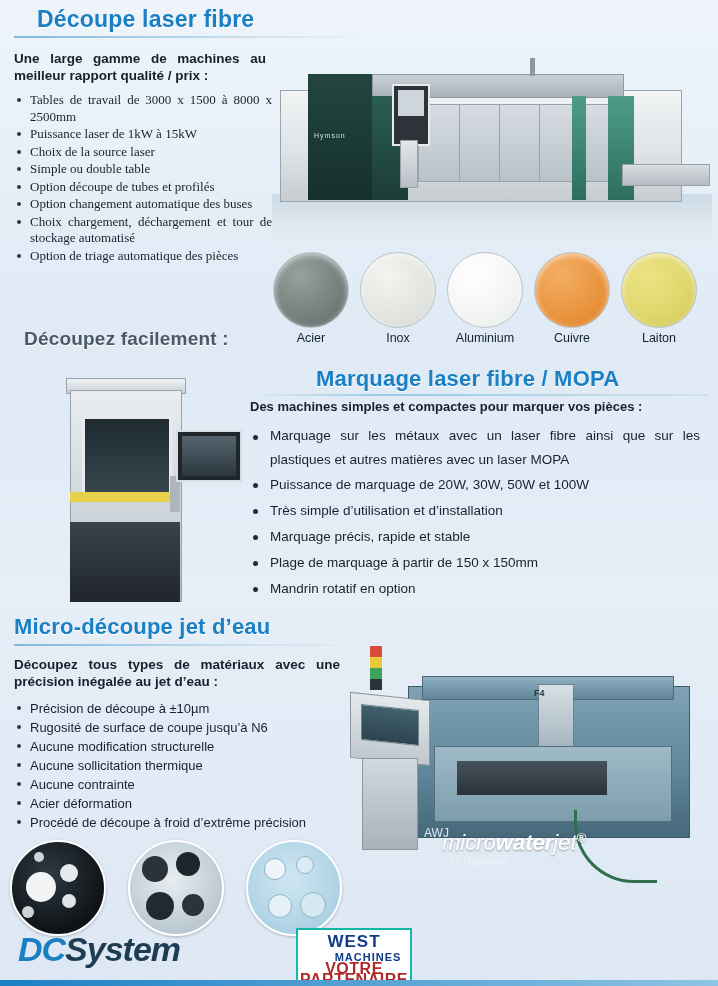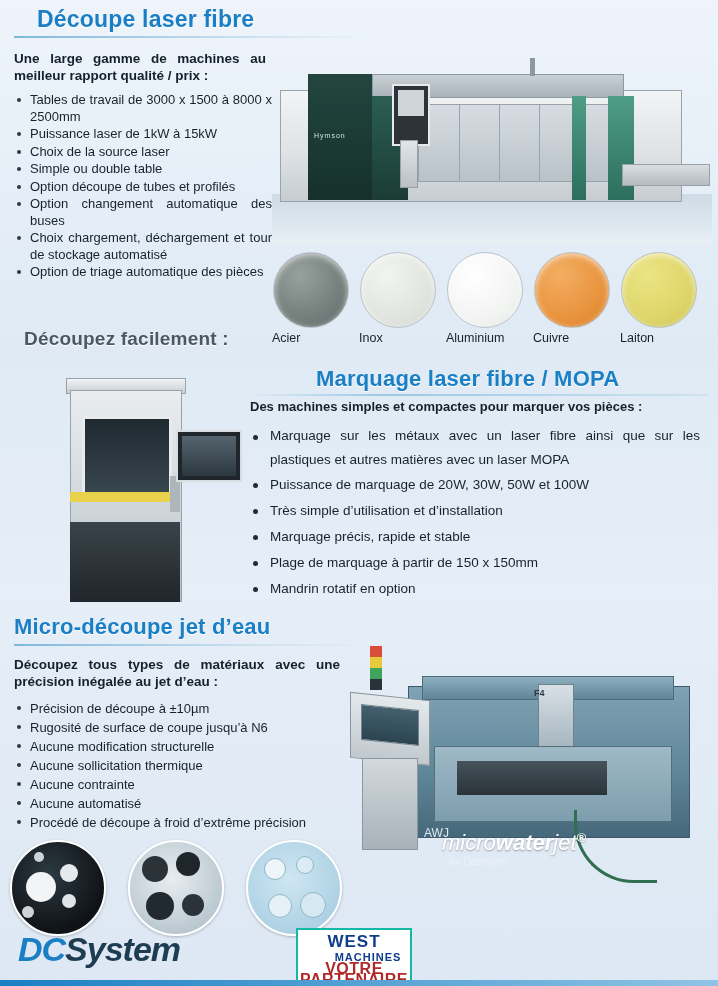--- a/index.html
+++ b/index.html
@@ -173,21 +173,21 @@
   .discs {
     position: absolute;
     left: 272px;
     top: 252px;
     width: 436px;
     height: 96px;
   }
   .disc-item {
     position: absolute;
     width: 78px;
-    text-align: left;
+    text-align: center;
   }
   .disc {
     width: 74px;
     height: 74px;
     border-radius: 50%;
     margin: 0 auto;
     border: 1px solid #b9c4cc;
     box-shadow: inset 0 2px 6px rgba(255,255,255,0.7);
   }
   .disc-label {
@@ -350,21 +350,21 @@
 </head>
 <body>
 
 <div class="page">
 
   <div class="sec-title blue" style="left:14px; top:6px; font-size:23px;margin-left:23px;">Découpe laser fibre</div>
   <div class="rule" style="left:14px; top:36px; width:352px;"></div>
 
   <div class="lead" style="left:14px; top:50px; width:252px;">Une large gamme de machines au meilleur rapport qualité / prix :</div>
 
-  <ul class="bullets" style="left:14px; top:92px; width:258px;">
+  <ul class="bullets" style="left:14px; top:92px; width:258px;font-family:Liberation Serif, serif;">
     <li>Tables de travail de 3000 x 1500 à 8000 x 2500mm</li>
     <li>Puissance laser de 1kW à 15kW</li>
     <li>Choix de la source laser</li>
     <li>Simple ou double table</li>
     <li>Option découpe de tubes et profilés</li>
     <li>Option changement automatique des buses</li>
     <li>Choix chargement, déchargement et tour de stockage automatisé</li>
     <li>Option de triage automatique des pièces</li>
   </ul>
 
@@ -446,21 +446,21 @@
   <div class="rule" style="left:14px; top:644px; width:352px;"></div>
 
   <div class="lead" style="left:14px; top:656px; width:326px;">Découpez tous types de matériaux avec une précision inégalée au jet d’eau :</div>
 
   <ul class="bullets" style="left:14px; top:700px; width:340px;">
     <li style="line-height:18px;">Précision de découpe à ±10µm</li>
     <li style="line-height:18px;">Rugosité de surface de coupe jusqu’à N6</li>
     <li style="line-height:18px;">Aucune modification structurelle</li>
     <li style="line-height:18px;">Aucune sollicitation thermique</li>
     <li style="line-height:18px;">Aucune contrainte</li>
-    <li style="line-height:18px;">Aucune automatisé</li>
+    <li style="line-height:18px;">Acier déformation</li>
     <li style="line-height:18px;">Procédé de découpe à froid d’extrême précision</li>
   </ul>
 
   <div class="wj-machine">
     <div class="wj-tower">
       <i style="background:#d94b3a"></i>
         <i style="background:#e8c93c"></i>
         <i style="background:#3fa35e"></i>
         <i style="background:#2a333a"></i>
     </div>

